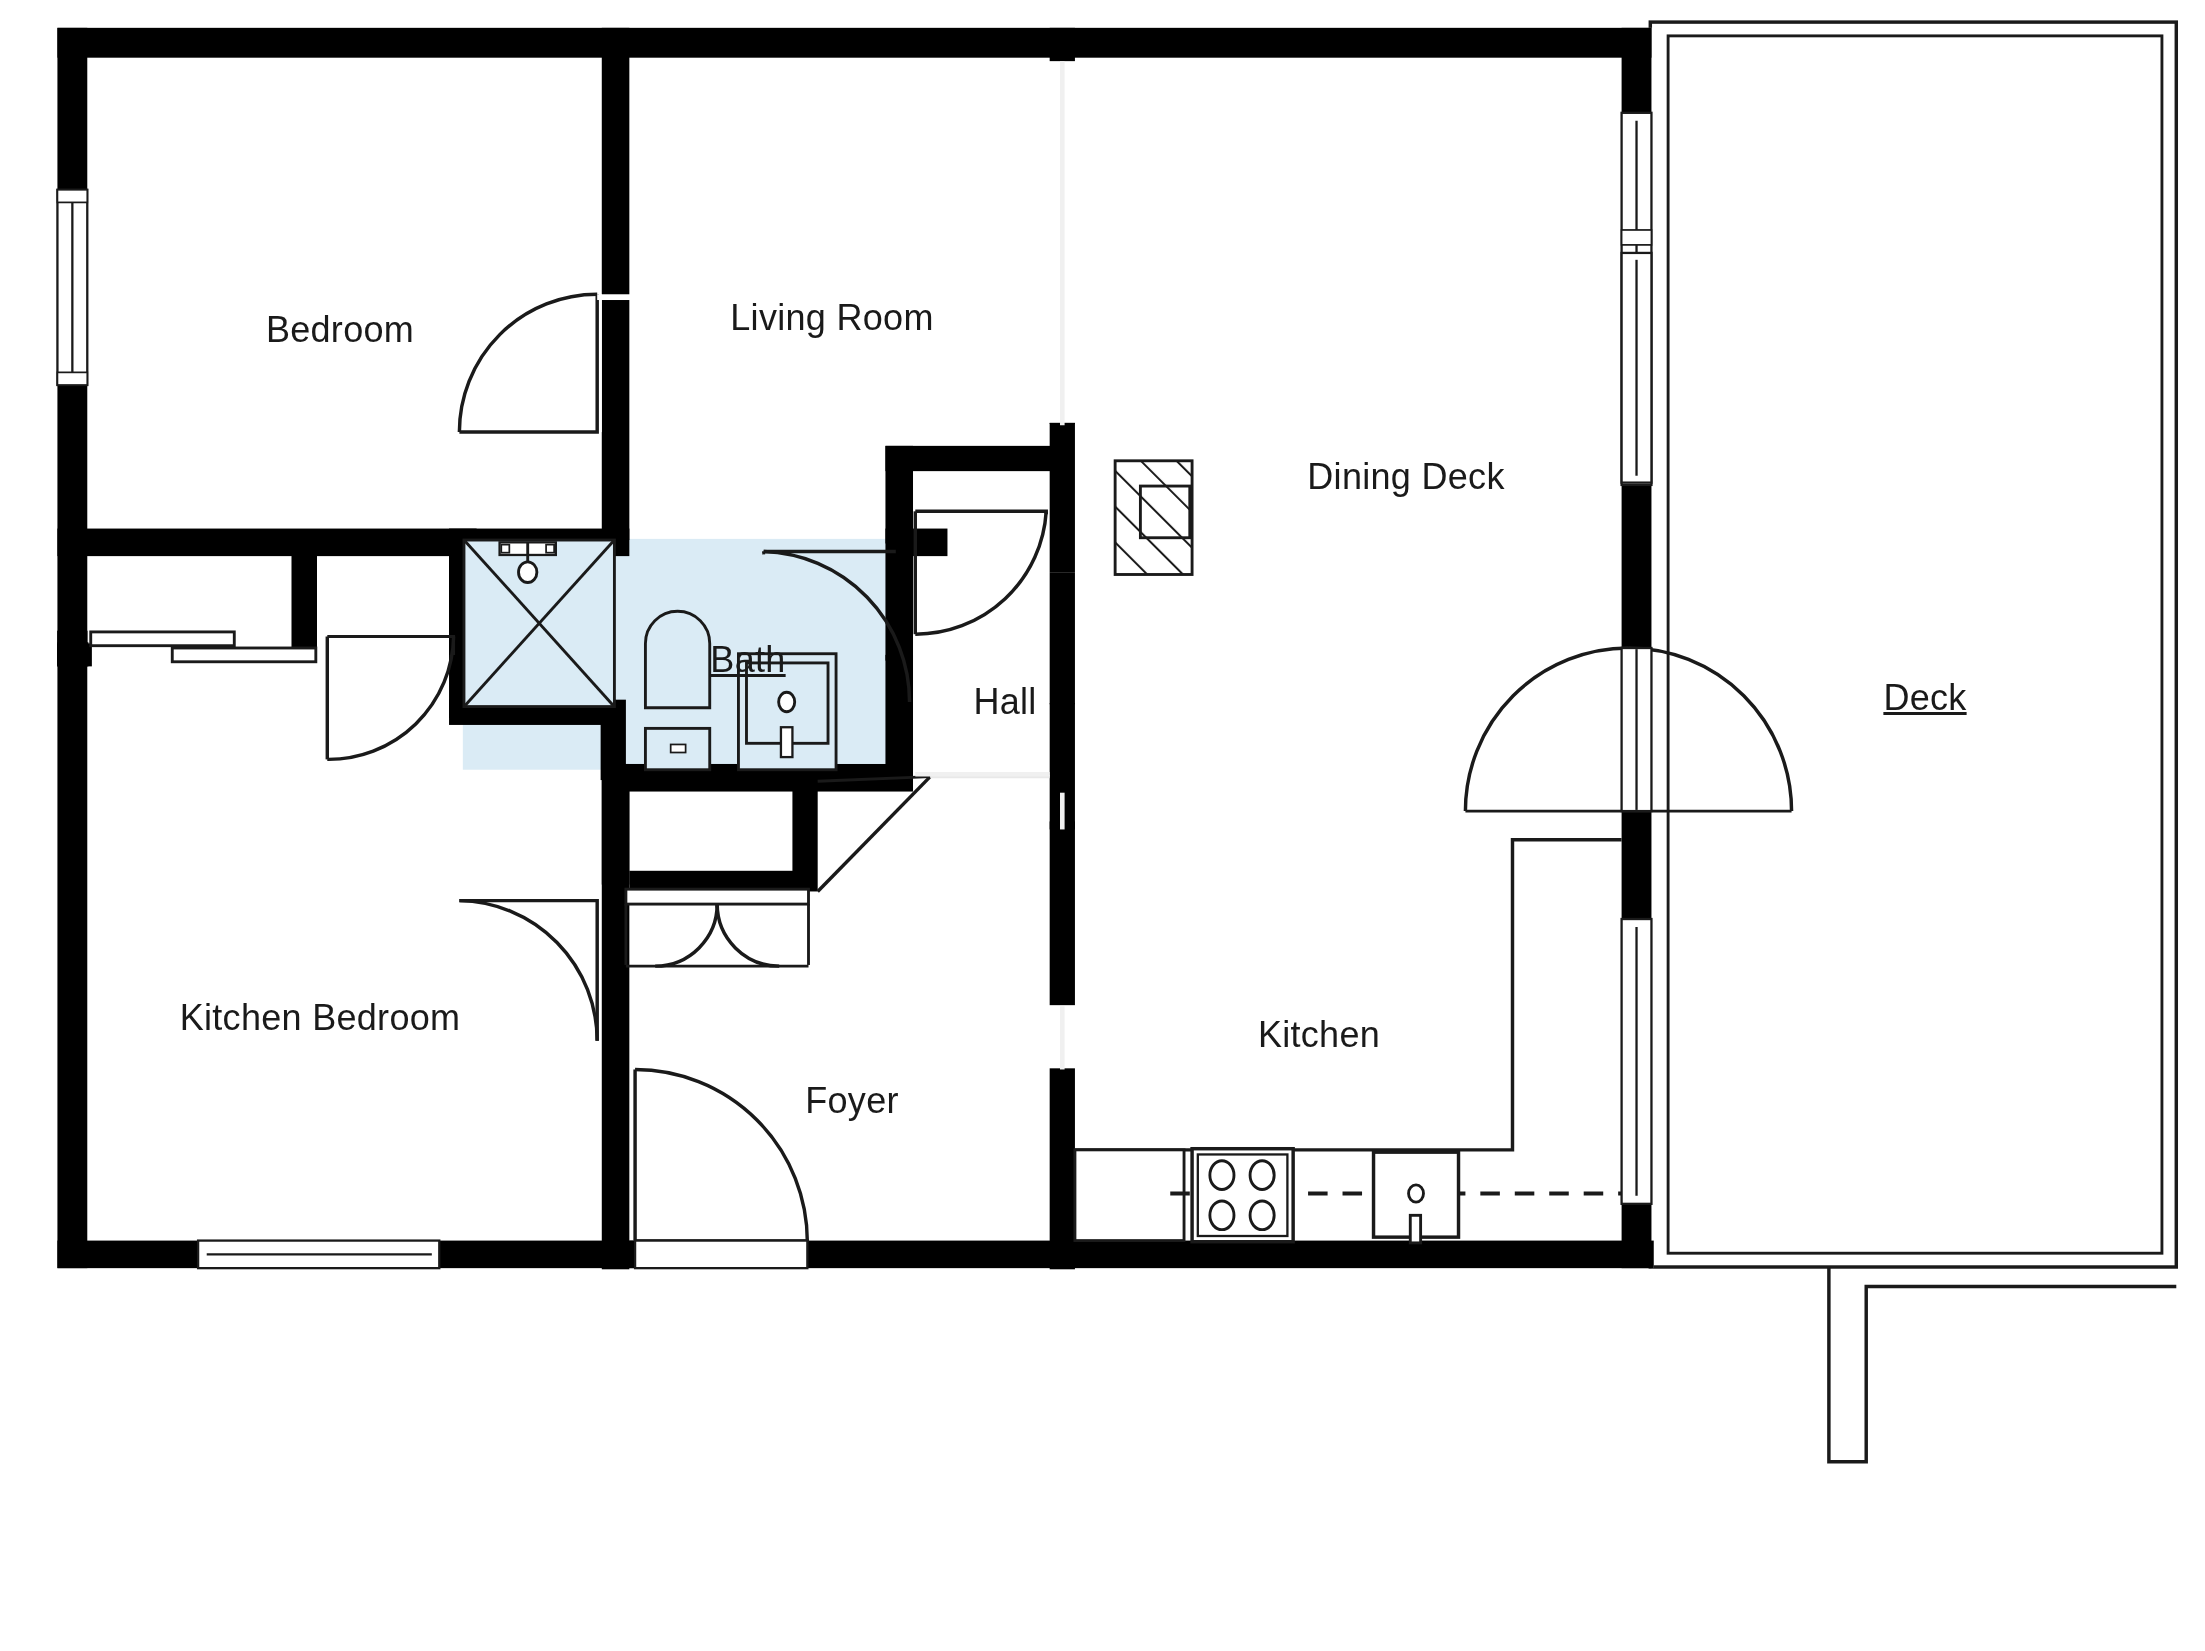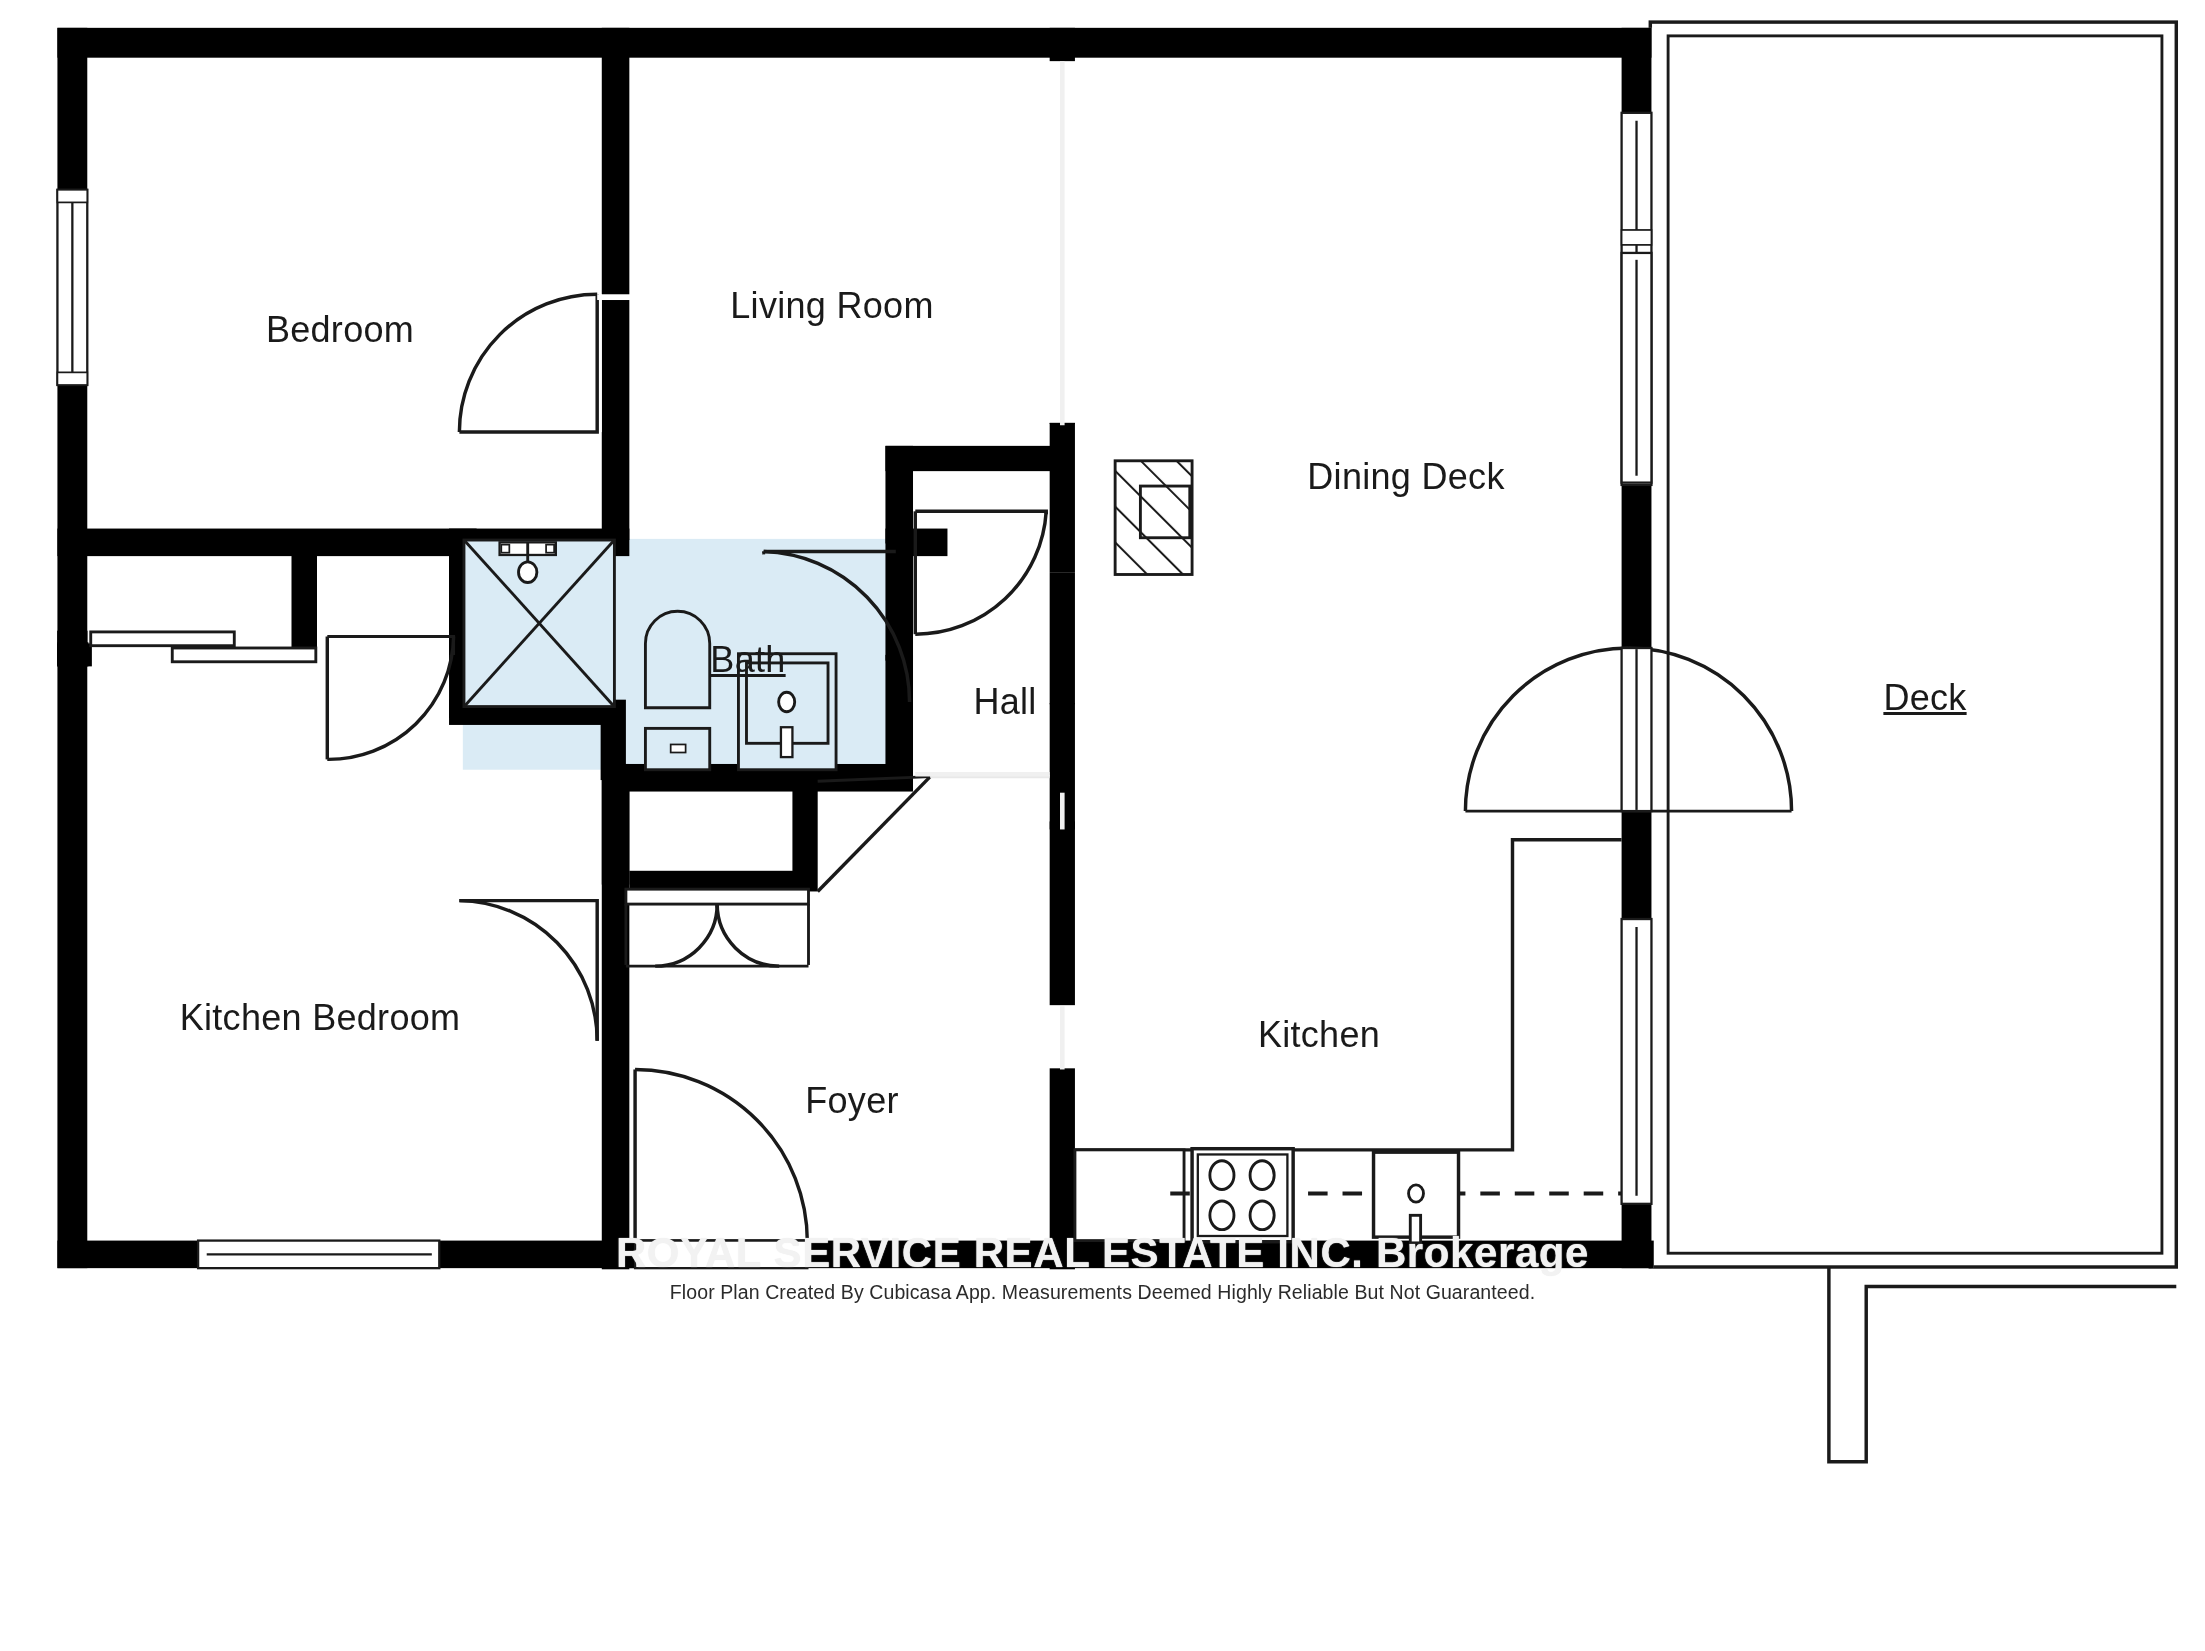--- a/index.html
+++ b/index.html
@@ -300,28 +300,24 @@
     <g>
       <line x1="1850" y1="106" x2="1850" y2="740" stroke="#f0f0f0" stroke-width="8"></line>
       <line x1="1850" y1="1380" x2="1850" y2="1444" stroke="#f0f0f0" stroke-width="8"></line>
       <line x1="1850" y1="1752" x2="1850" y2="1862" stroke="#f0f0f0" stroke-width="8"></line>
       <line x1="1594" y1="1348" x2="1828" y2="1348" stroke="#f0f0f0" stroke-width="8"></line>
     </g>
 
   </svg>
 
   <div class="room-label" style="left:340px;  top:330px;">Bedroom</div>
-  <div class="room-label" style="left:832px; top:306px;">Living Room</div>
+  <div class="room-label" style="left:832px; top:318px;">Living Room</div>
   <div class="room-label" style="left:1406px; top:477px;">Dining Deck</div>
   <div class="room-label" style="left:1925px; top:698px;text-decoration:underline;">Deck</div>
   <div class="room-label" style="left:748px; top:660px;text-decoration:underline;">Bath</div>
   <div class="room-label" style="left:1005px; top:702px;">Hall</div>
   <div class="room-label" style="left:320px;  top:1018px;">Kitchen Bedroom</div>
   <div class="room-label" style="left:852px; top:1101px;">Foyer</div>
   <div class="room-label" style="left:1319px; top:1035px;">Kitchen</div>
 
-  <div id="footer-block">
-    <div id="watermark">ROYAL SERVICE REAL ESTATE INC.  Brokerage</div>
-    <div id="disclaimer">Floor Plan Created By Cubicasa App. Measurements Deemed Highly Reliable But Not Guaranteed.</div>
-  </div>
 
 </div>
 
 
 </body></html>

